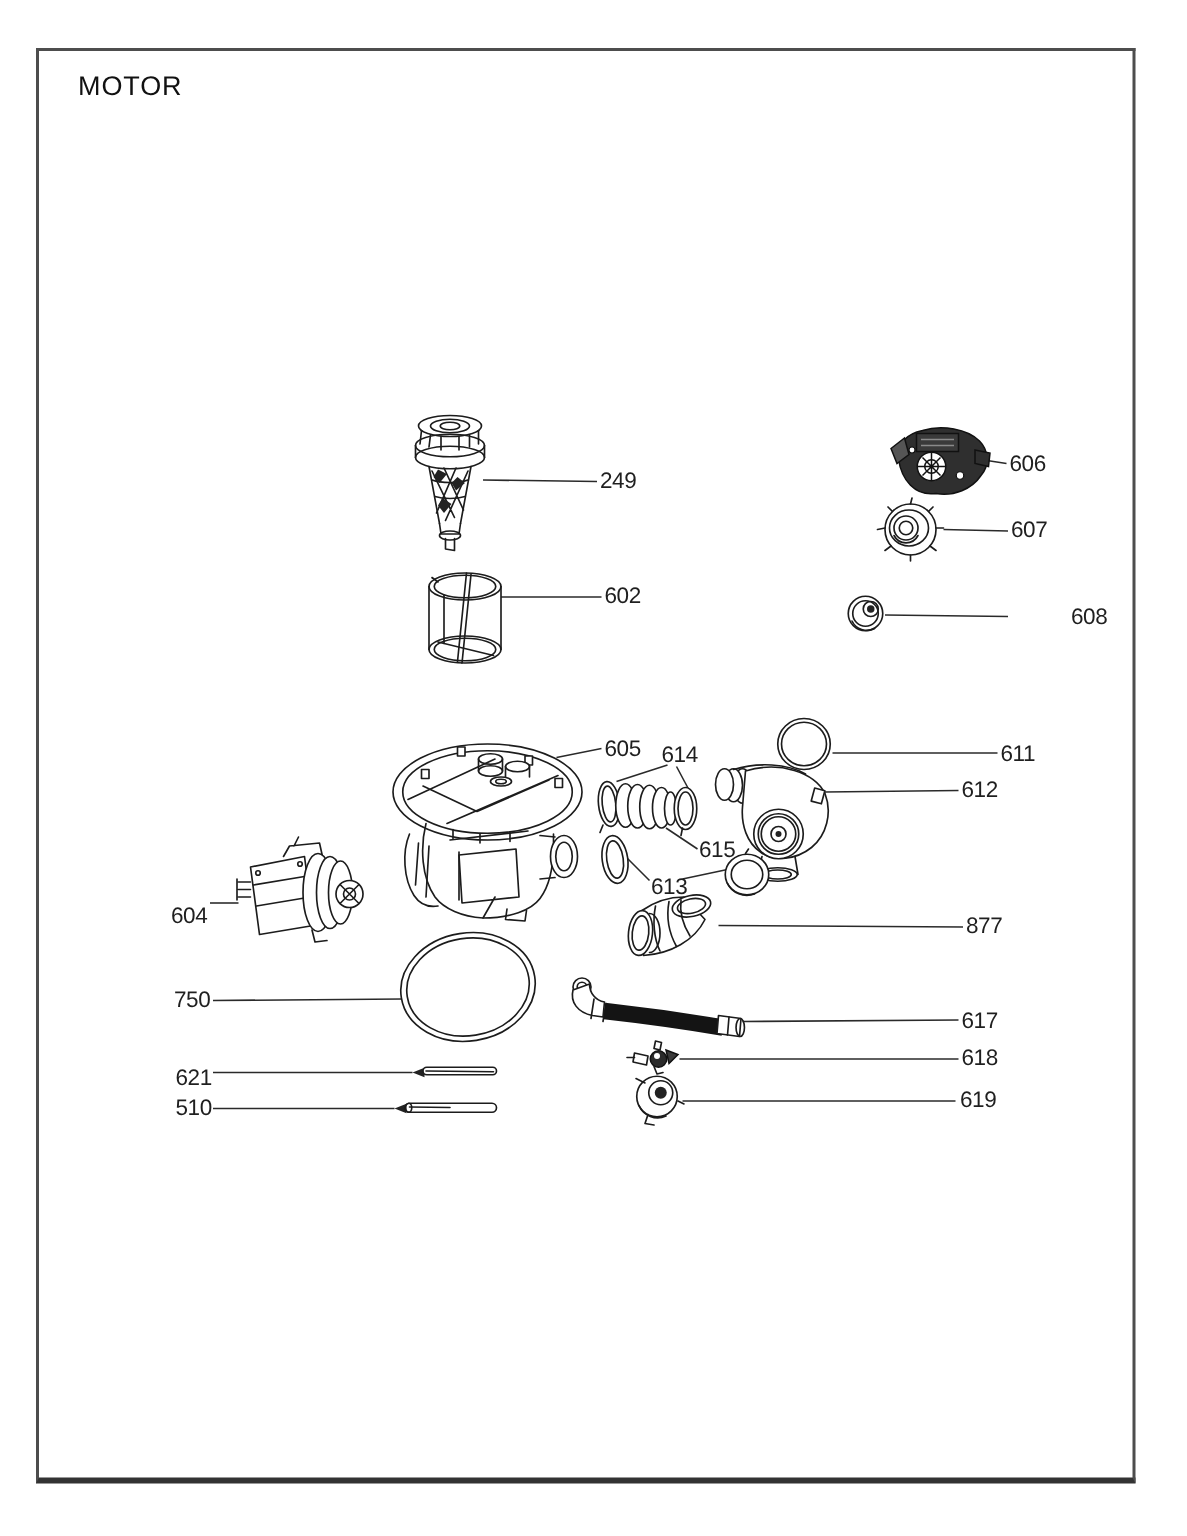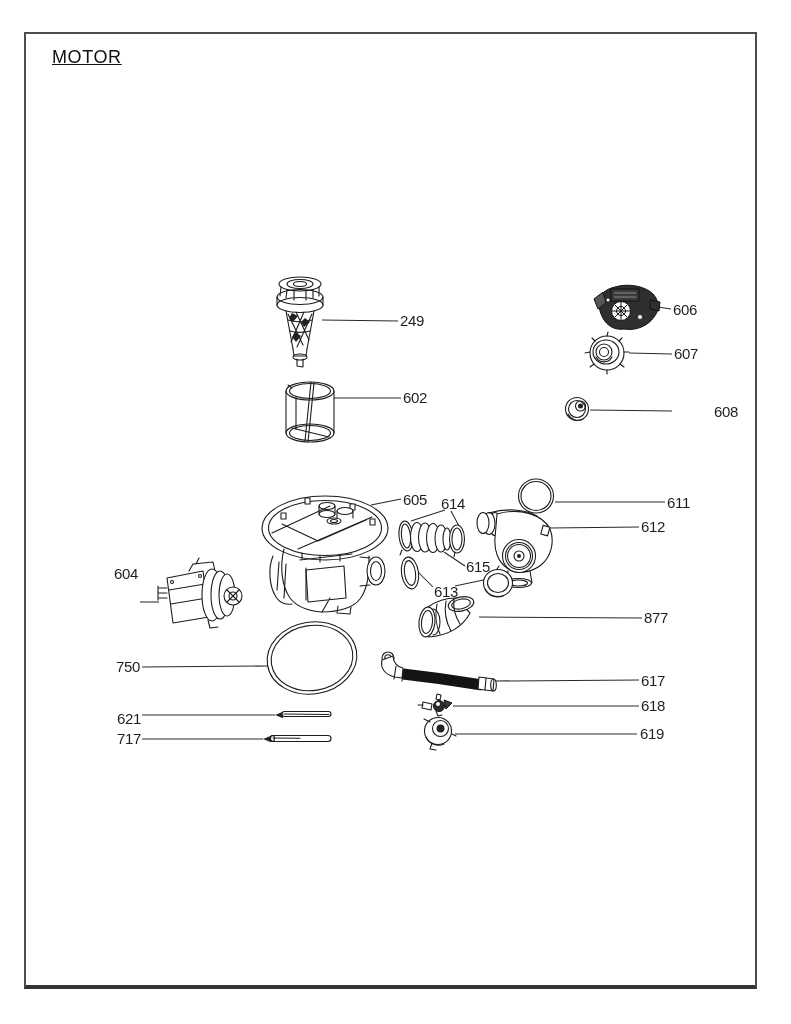--- a/index.html
+++ b/index.html
@@ -14,21 +14,21 @@
     position:absolute;
     left:24px;top:32px;
     width:733px;height:957px;
     border:2px solid #4d4d4d;
     border-bottom:4px solid #333333;
     box-sizing:border-box;
     background:#ffffff;
   }
   .hdr-title{
     position:absolute;left:52px;top:47px;
-    font-size:18px;letter-spacing:0.6px;color:#111;text-decoration:underline;
+    font-size:18px;letter-spacing:0.6px;color:#111;
   }
   .hdr-model{
     position:absolute;left:597px;top:52px;
     font-size:18px;letter-spacing:0.2px;color:#111;
   }
   svg.art{position:absolute;left:0;top:0;width:791px;height:1024px;}
   svg.art *{vector-effect:non-scaling-stroke;}
   svg.art .ln{stroke:#1c1c1c;stroke-width:1.1;fill:none;stroke-linecap:round;stroke-linejoin:round;}
   svg.art .lnw{stroke:#1c1c1c;stroke-width:1.1;fill:#ffffff;stroke-linejoin:round;}
   svg.art .leader{stroke:#2a2a2a;stroke-width:1.05;fill:none;}
@@ -284,31 +284,31 @@
 
     <g>
       <rect class="lnw" x="270" y="735.5" width="61" height="6" rx="3"></rect>
       <ellipse class="ln" cx="272.5" cy="738.5" rx="2" ry="3"></ellipse>
       <line class="ln" x1="273" y1="738" x2="300" y2="738.3" stroke-width="0.7"></line>
     </g>
   </svg>
 
   <div class="plabel" style="left:400px;top:314px">249</div>
   <div class="plabel" style="left:403px;top:391px">602</div>
-  <div class="plabel" style="left:114px;top:567px">604</div>
+  <div class="plabel" style="left:114px;top:604px">604</div>
   <div class="plabel" style="left:403px;top:493px">605</div>
   <div class="plabel" style="left:673px;top:303px">606</div>
   <div class="plabel" style="left:674px;top:347px">607</div>
   <div class="plabel" style="left:714px;top:405px">608</div>
   <div class="plabel" style="left:667px;top:496px">611</div>
   <div class="plabel" style="left:641px;top:520px">612</div>
   <div class="plabel" style="left:434px;top:585px">613</div>
   <div class="plabel" style="left:441px;top:497px">614</div>
   <div class="plabel" style="left:466px;top:560px">615</div>
   <div class="plabel" style="left:644px;top:611px">877</div>
   <div class="plabel" style="left:641px;top:674px">617</div>
   <div class="plabel" style="left:641px;top:699px">618</div>
   <div class="plabel" style="left:640px;top:727px">619</div>
   <div class="plabel" style="left:116px;top:660px">750</div>
   <div class="plabel" style="left:117px;top:712px">621</div>
-  <div class="plabel" style="left:117px;top:732px">717</div>
+  <div class="plabel" style="left:117px;top:732px">510</div>
 
 </div>
 
 </body></html>

